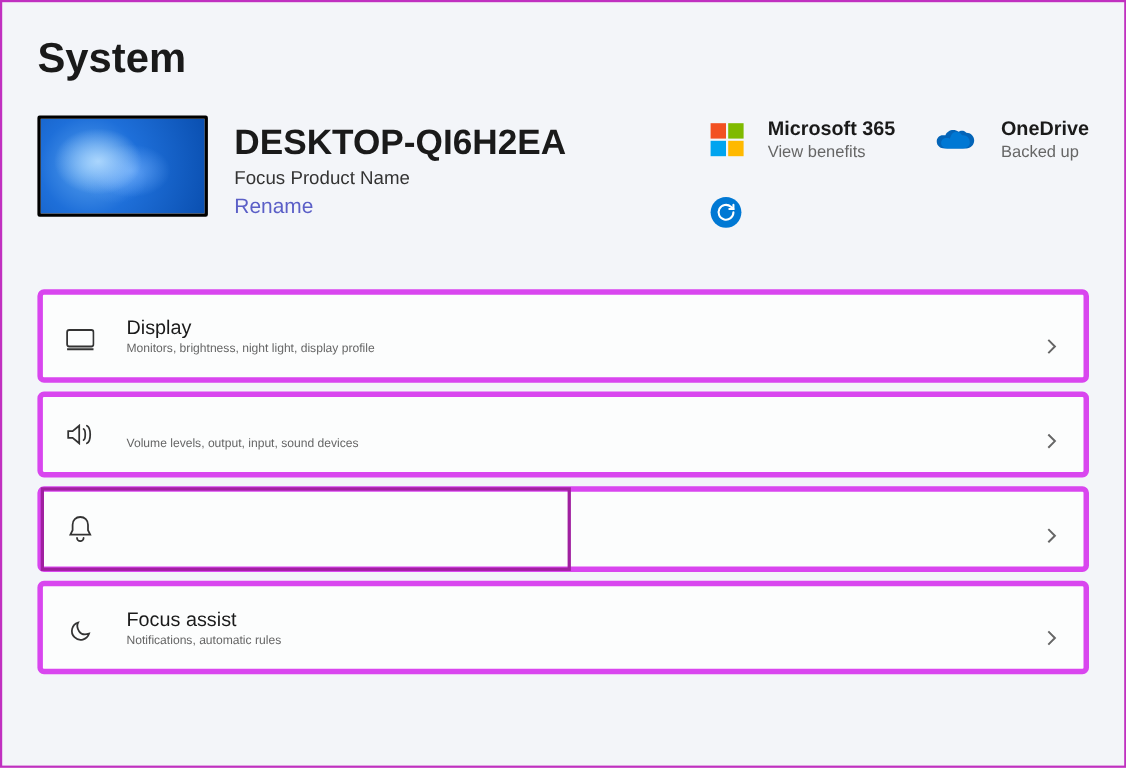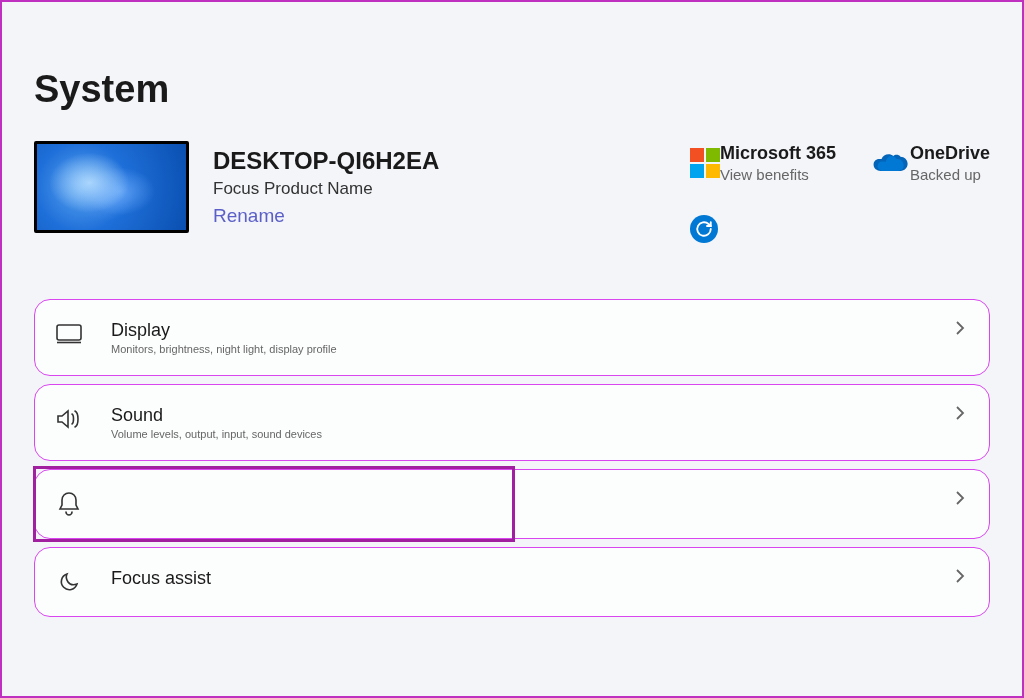--- a/index.html
+++ b/index.html
@@ -12,21 +12,20 @@
       border: 2px solid #c030c0;
     }
     .page {
       padding: 30px 32px;
     }
     .page-title {
       font-size: 38px;
       font-weight: 600;
       color: #1a1a1a;
       margin-bottom: 30px;
-      margin-top: 36px;
     }
     .header-row {
       display: flex;
       align-items: flex-start;
       gap: 24px;
       margin-bottom: 56px;
     }
     .device-thumb {
       width: 155px;
       height: 92px;
@@ -39,44 +38,44 @@
     .device-thumb::before {
       content: "";
       position: absolute;
       inset: 0;
       background:
         radial-gradient(ellipse 80px 60px at 35% 45%, rgba(180,220,255,0.9) 0%, transparent 50%),
         radial-gradient(ellipse 60px 40px at 55% 55%, rgba(120,180,255,0.7) 0%, transparent 60%),
         radial-gradient(ellipse 50px 35px at 45% 65%, rgba(80,150,240,0.6) 0%, transparent 60%);
     }
     .device-info { flex: 1; }
-    .device-name { font-size: 24px; font-weight: 600; color: #1a1a1a; margin-top: 6px; }
+    .device-name { font-size: 32px; font-weight: 600; color: #1a1a1a; margin-top: 6px; }
     .device-product { font-size: 17px; color: #333; margin-top: 4px; }
     .rename-link { font-size: 19px; color: #5b5fc7; margin-top: 6px; cursor: pointer; text-decoration: none; display: inline-block; }
     .status-cluster { display: flex; flex-direction: column; gap: 32px; padding-top: 2px; }
     .status-row { display: flex; gap: 36px; }
-    .status-item { display: flex; align-items: center; gap: 0; }
+    .status-item { display: flex; align-items: center; gap: 22px; }
     .status-text { display: flex; flex-direction: column; }
     .status-title { font-size: 18px; font-weight: 600; color: #1a1a1a; }
     .status-sub { font-size: 15px; color: #666; margin-top: 2px; }
     .ms365-icon { width: 30px; height: 30px; display: grid; grid-template-columns: 1fr 1fr; grid-template-rows: 1fr 1fr; gap: 2px; }
     .ms365-icon span:nth-child(1){ background:#f25022; }
     .ms365-icon span:nth-child(2){ background:#7fba00; }
     .ms365-icon span:nth-child(3){ background:#00a4ef; }
     .ms365-icon span:nth-child(4){ background:#ffb900; }
     .onedrive-icon { width: 38px; height: 24px; }
     .update-icon { width: 28px; height: 28px; border-radius: 50%; background: #0078d4; display:flex; align-items:center; justify-content:center; }
     .settings-list { display: flex; flex-direction: column; gap: 8px; }
     .settings-item {
       background: #fcfdfd;
-      border: 1px solid #d946ef;
-      border-radius: 16px;
+      border: 5px solid #d946ef;
+      border-radius: 6px;
       padding: 20px 24px 20px 20px;
       display: flex;
-      align-items: flex-start;
+      align-items: flex-end;
       gap: 28px;
       cursor: pointer;
       position: relative;
     }
     .settings-item.highlighted::before {
       content: "";
       position: absolute;
       left: -2px; top: -4px;
       width: 482px;
       height: calc(100% + 8px);
@@ -170,21 +169,20 @@
 
     <div class="settings-item">
       <div class="item-icon">
         <svg width="26" height="22" viewBox="0 0 26 22" fill="none" stroke="#333" stroke-width="1.6" stroke-linecap="round">
             <path d="M2 8v6h4l6 5V3L6 8H2z"></path>
             <path d="M16 6c2 1 2 9 0 10"></path>
             <path d="M19 3c4 2 4 14 0 16"></path>
           </svg>
       </div>
       <div class="item-text">
-        <div class="item-title">Sound</div>
         <div class="item-desc">Volume levels, output, input, sound devices</div>
       </div>
       <svg class="chevron" width="10" height="16" viewBox="0 0 10 16" fill="none" stroke="currentColor" stroke-width="1.8">
           <polyline points="2,2 8,8 2,14"></polyline>
         </svg>
     </div>
 
     <div class="settings-item highlighted">
       <div class="item-icon">
         <svg width="24" height="26" viewBox="0 0 24 26" fill="none" stroke="#333" stroke-width="1.6" stroke-linecap="round">
@@ -200,20 +198,21 @@
     </div>
 
     <div class="settings-item">
       <div class="item-icon">
         <svg width="24" height="24" viewBox="0 0 24 24" fill="none" stroke="#333" stroke-width="1.6" stroke-linecap="round">
             <path d="M20 14A8 8 0 1 1 10 4c-1 2-1 5 1 8s6 3 9 2z"></path>
           </svg>
       </div>
       <div class="item-text">
         <div class="item-title">Focus assist</div>
+        <div class="item-desc">Notifications, automatic rules</div>
       </div>
       <svg class="chevron" width="10" height="16" viewBox="0 0 10 16" fill="none" stroke="currentColor" stroke-width="1.8">
           <polyline points="2,2 8,8 2,14"></polyline>
         </svg>
     </div>
 
   </div>
 </div>
 
 </body></html>

